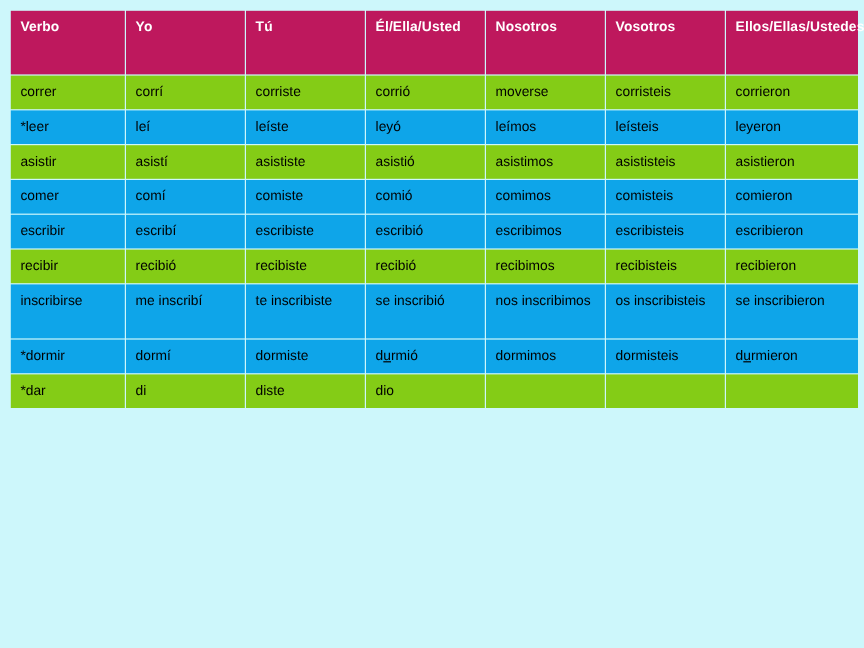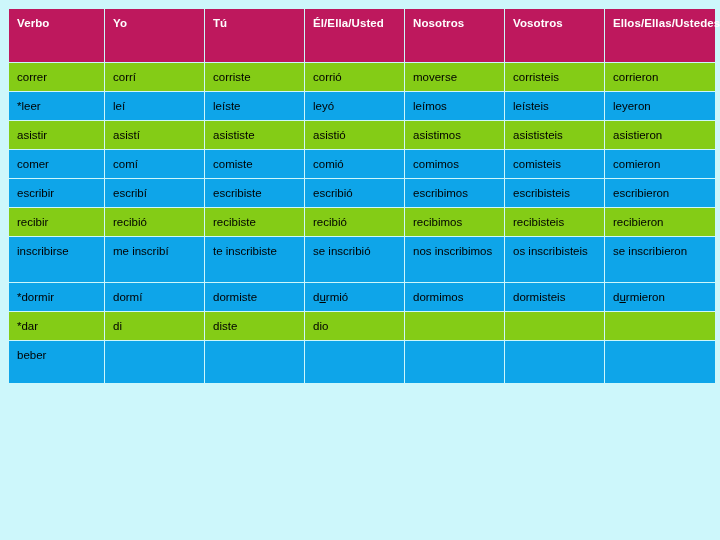--- a/index.html
+++ b/index.html
@@ -158,24 +158,15 @@
         </tr>
         <tr class="odd">
           <td>*dar</td>
           <td>di</td>
           <td>diste</td>
           <td>dio</td>
           <td></td>
           <td></td>
           <td></td>
         </tr>
-        <tr class="even last">
-          <td>beber</td>
-          <td></td>
-          <td></td>
-          <td></td>
-          <td></td>
-          <td></td>
-          <td></td>
-        </tr>
       </tbody>
   </table>
 </div>
 
 </body></html>

